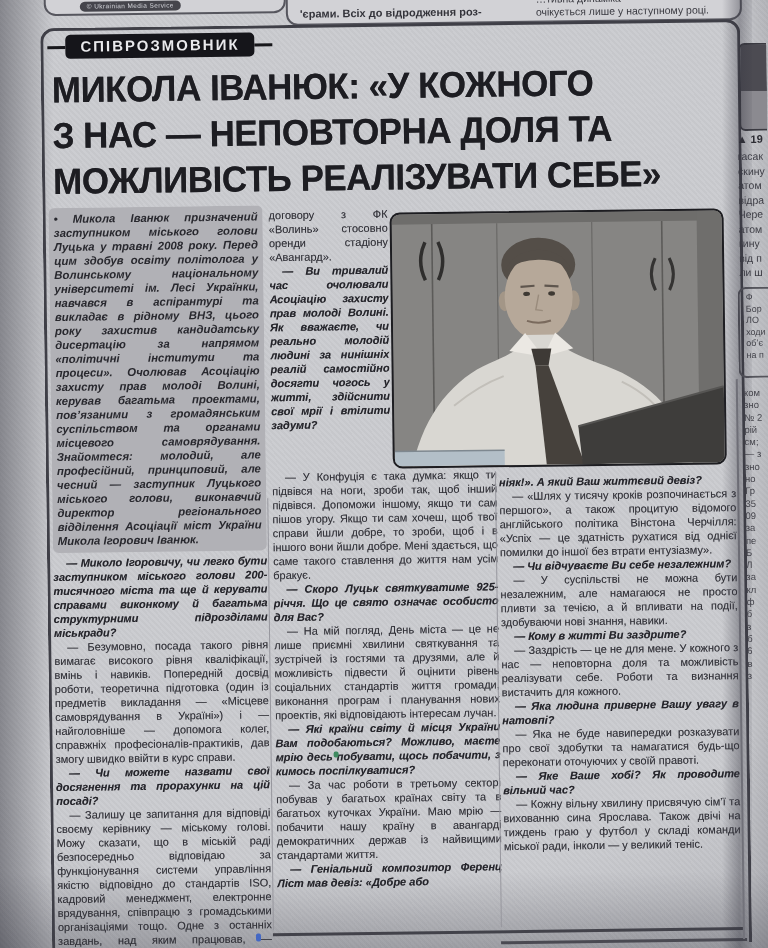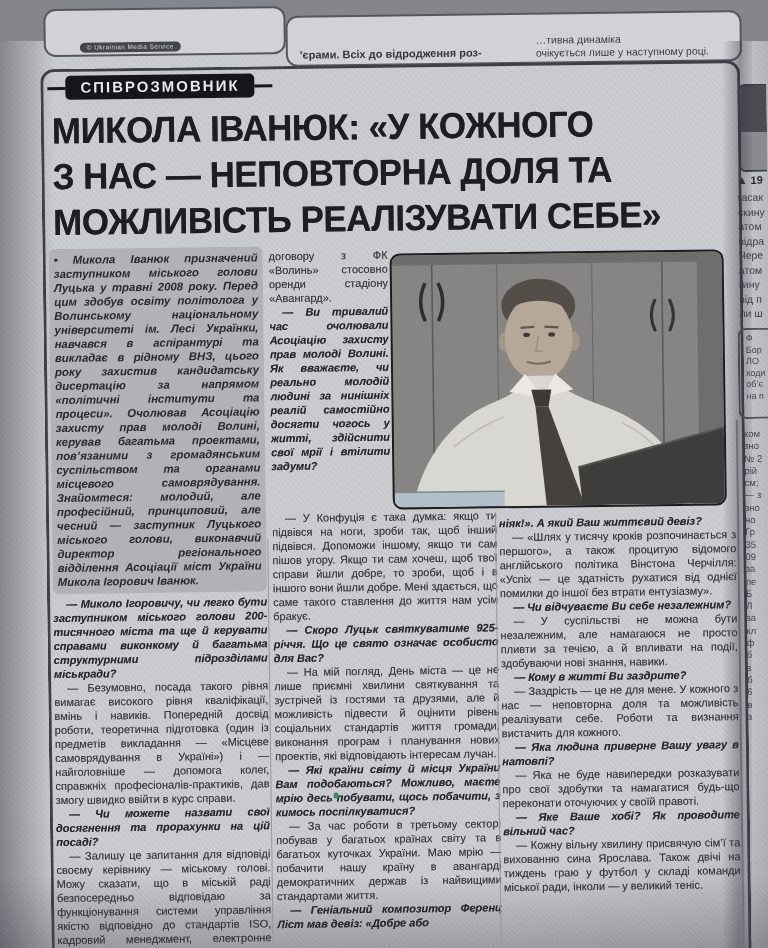--- a/index.html
+++ b/index.html
@@ -10,21 +10,20 @@
   }
   .scan{
     position:absolute;inset:0;
     background:
       radial-gradient(130% 95% at 45% 42%, rgba(0,0,0,0) 55%, rgba(35,35,48,.28) 100%),
       linear-gradient(90deg, rgba(25,25,35,.38), rgba(25,25,35,0) 7%),
       linear-gradient(270deg, rgba(25,25,35,.10), rgba(25,25,35,0) 4%),
       linear-gradient(0deg, rgba(25,25,35,.22), rgba(25,25,35,0) 8%),
       repeating-linear-gradient(47deg, rgba(255,255,255,.022) 0 2px, rgba(0,0,0,.022) 2px 4px),
       #cbccd0;
-    margin-top: 41px;
   }
   .tilt{position:absolute;inset:0;transform:rotate(-0.75deg);transform-origin:60px 480px;}
 
   
   .top-box-left{
     position:absolute;left:50px;top:-32px;width:238px;height:44px;
     border:2px solid #56565e;border-radius:12px;background:#d2d2d6;
   }
   .stamp{
     position:absolute;left:86px;top:2px;padding:1px 7px 2px;

